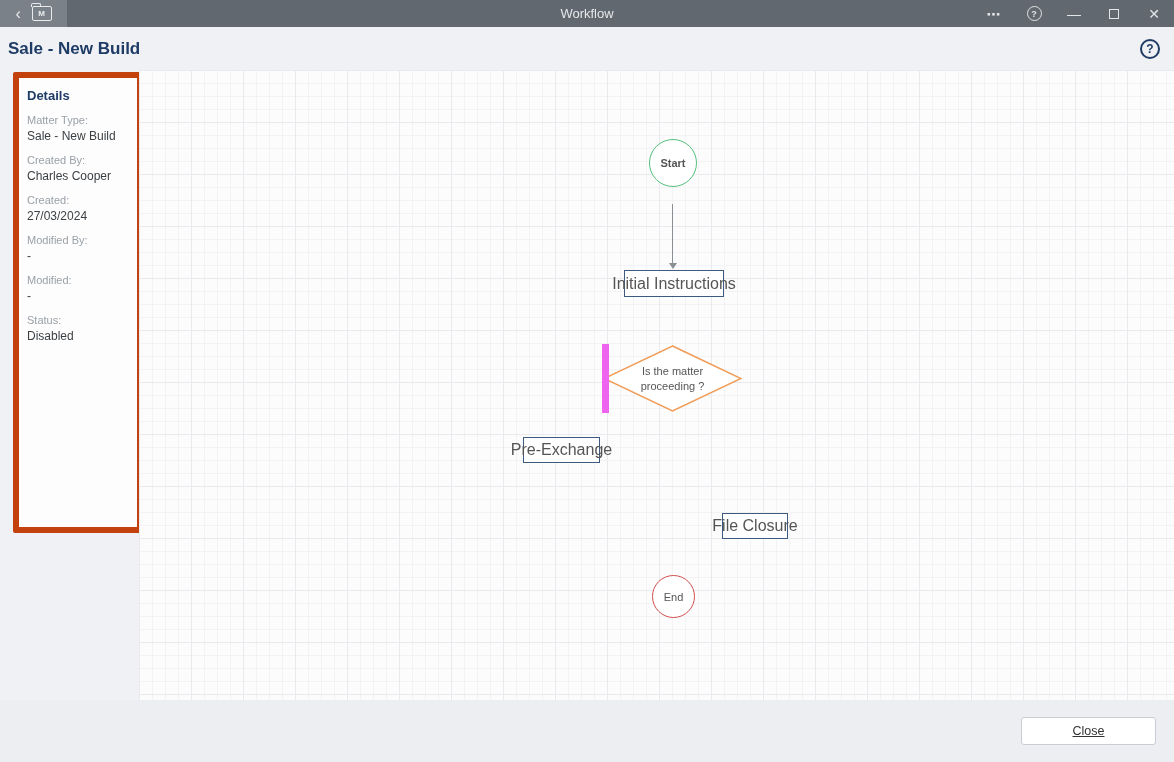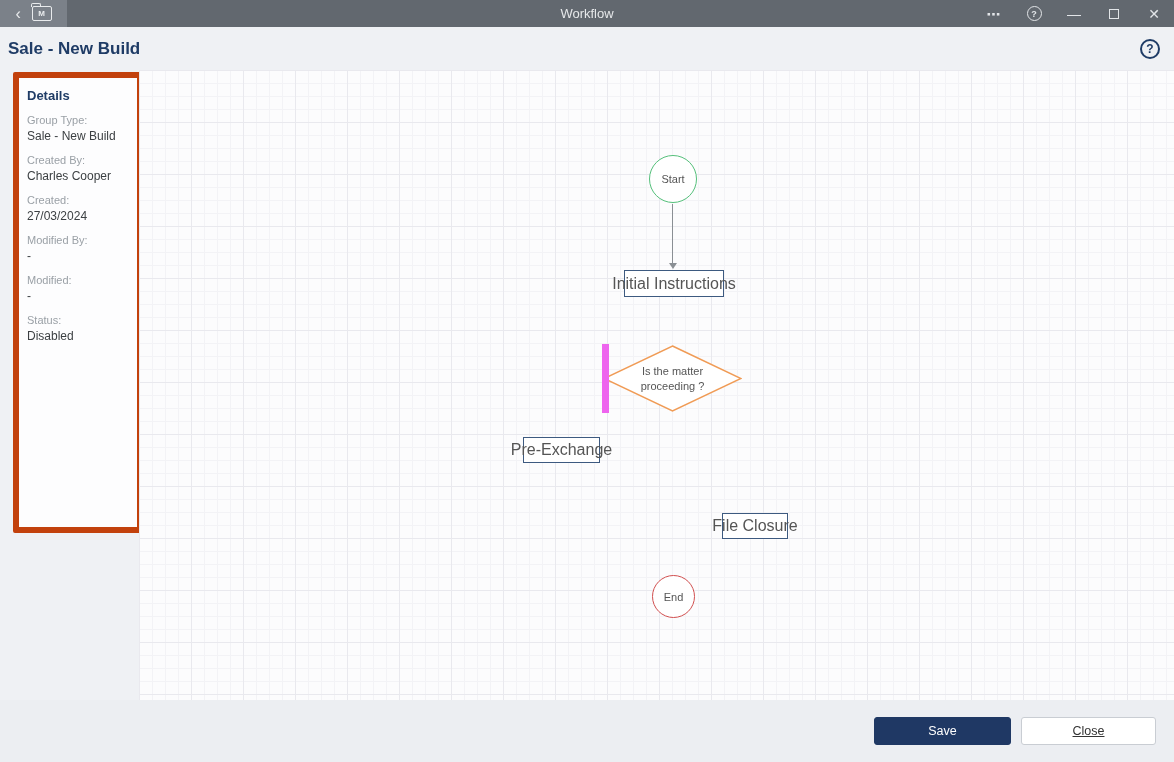--- a/index.html
+++ b/index.html
@@ -112,21 +112,21 @@
       linear-gradient(90deg, #e9e9ee 1px, transparent 1px),
       linear-gradient(#f3f3f6 1px, transparent 1px),
       linear-gradient(90deg, #f3f3f6 1px, transparent 1px);
     background-size:52px 52px, 52px 52px, 13px 13px, 13px 13px;
   }
   .node-circle {
     position:absolute; border-radius:50%; background:#fff;
     display:flex; align-items:center; justify-content:center;
     font-size:11px; color:#555; cursor:pointer;
   }
-  .node-start { left:510px; top:85px; width:48px; height:48px; border:1.5px solid #55c07b; }
+  .node-start { left:510px; top:69px; width:48px; height:48px; border:1.5px solid #55c07b;font-weight:bold; }
   .node-end   { left:513px; top:505px; width:43px; height:43px; border:1.5px solid #d14f4f; }
   .node-box {
     position:absolute; background:#fff; border:1.5px solid #3d5a80;
     display:flex; align-items:center; justify-content:center;
     font-size:16px; color:#555; cursor:pointer; white-space:nowrap;
   }
   .node-initial { left:485px; top:200px; width:100px; height:27px; }
   .node-preexchange { left:384px; top:367px; width:77px; height:26px; }
   .node-fileclosure { left:583px; top:443px; width:66px; height:26px; }
   .connector {
@@ -194,21 +194,21 @@
   <span class="header-help">?</span>
 </div>
 
 <div class="content">
 
   <div class="sidebar">
 
     <div class="card card-details">
       <div class="card-heading">Details</div>
       <div class="field">
-        <div class="field-label">Group Type:</div>
+        <div class="field-label">Matter Type:</div>
         <div class="field-value">Sale - New Build</div>
       </div>
       <div class="field">
         <div class="field-label">Created By:</div>
         <div class="field-value">Charles Cooper</div>
       </div>
       <div class="field">
         <div class="field-label">Created:</div>
         <div class="field-value">27/03/2024</div>
       </div>
@@ -250,15 +250,14 @@
     <div class="node-box node-preexchange">Pre-Exchange</div>
 
     <div class="node-box node-fileclosure">File Closure</div>
 
     <div class="node-circle node-end">End</div>
 
   </div>
 </div>
 
 <div class="footer">
-  <button class="btn btn-save">Save</button>
   <button class="btn btn-close">Close</button>
 </div>
 
 </body></html>

